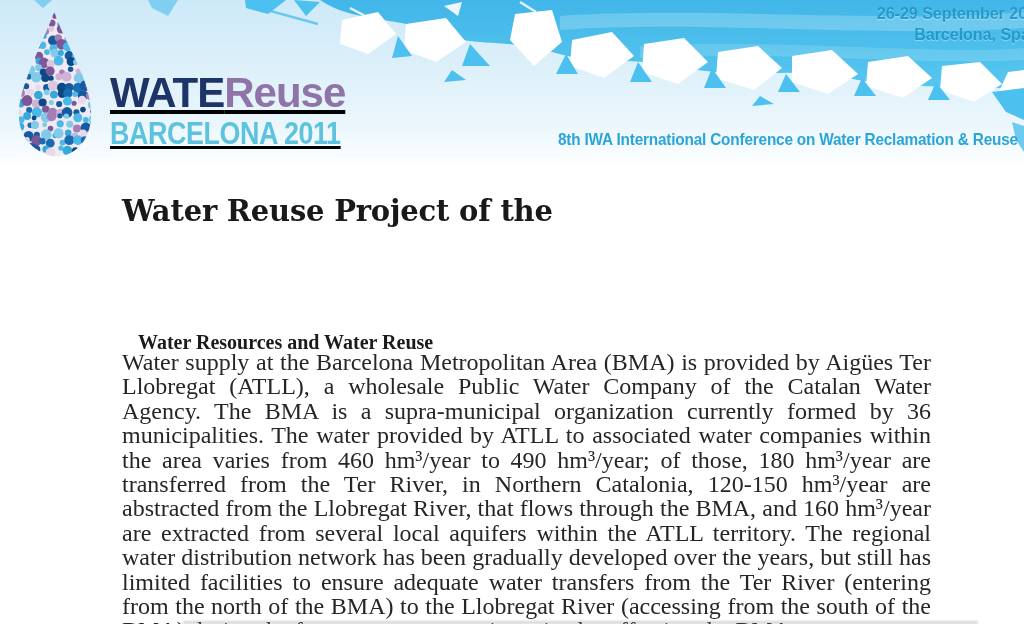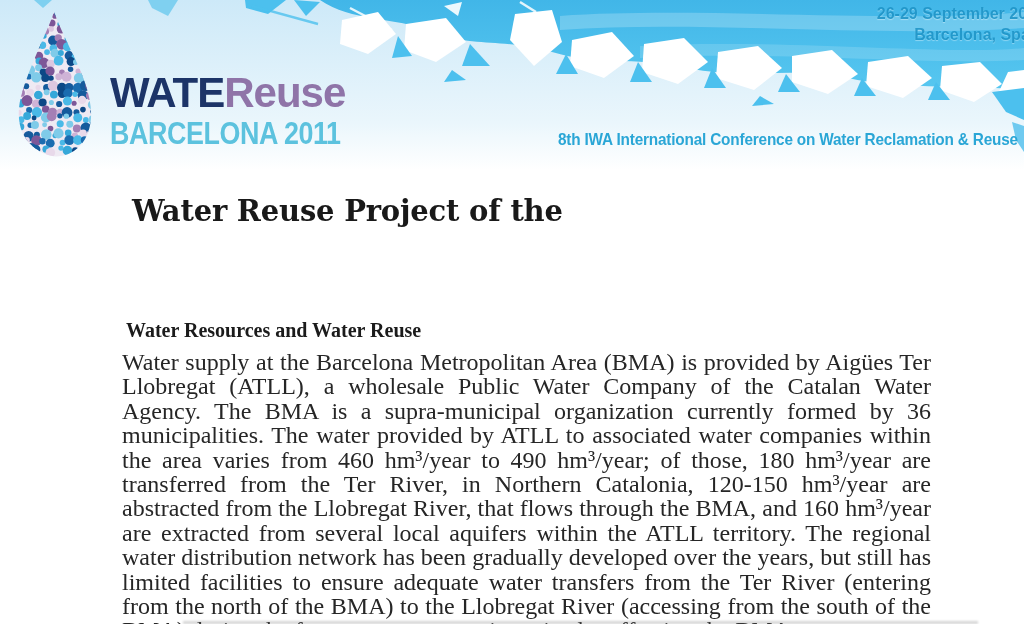--- a/index.html
+++ b/index.html
@@ -4,47 +4,47 @@
 <style>
   html,body{margin:0;padding:0;background:#888;}
   .page{
     position:relative;width:1024px;height:624px;background:#ffffff;
     overflow:hidden;font-family:"Liberation Sans",sans-serif;
   }
   
   .banner{position:absolute;top:0;left:0;width:1024px;height:170px;}
   .band{position:absolute;top:0;left:0;width:1024px;height:170px;display:block;}
   .drop{position:absolute;left:7px;top:8px;width:94px;height:152px;}
-  .logo-text{position:absolute;left:110px;top:72px;line-height:1;white-space:nowrap;}
+  .logo-text{position:absolute;left:110px;top:72px;line-height:1;white-space:nowrap;text-decoration:underline;}
   .logo-line1{font-size:42px;font-weight:bold;letter-spacing:-1px;}
   .logo-wate{color:#1c3468;}
   .logo-reuse{color:#8f74a8;}
   .logo-line2{
     margin-top:3px;font-size:32px;font-weight:bold;letter-spacing:-0.5px;color:#5cc2de;
     transform:scaleX(0.84);transform-origin:left top;
   }
   .dates{
     position:absolute;top:3px;right:-20px;text-align:right;
     font-size:16px;font-weight:bold;line-height:21px;color:#1d93c6;opacity:.85;
     text-shadow:0 1px 1px rgba(255,255,255,.45);white-space:nowrap;
   }
   .tagline{
     position:absolute;left:558px;top:130px;font-size:16.5px;font-weight:bold;
     letter-spacing:-0.2px;color:#2aa6d6;white-space:nowrap;
     transform:scaleX(0.93);transform-origin:left top;
   }
   
   .doc-title{
-    position:absolute;left:132px;top:191px;margin:0;
+    position:absolute;left:122px;top:191px;margin:0;
     font-family:"DejaVu Serif","Liberation Serif",serif;
     font-size:29px;line-height:41px;font-weight:bold;color:#191919;letter-spacing:-0.2px;
   }
   .doc-title span{display:block;}
   .section-heading{
-    position:absolute;left:122px;top:315px;margin:4px;
+    position:absolute;left:122px;top:315px;margin:16px;
     font-family:"Liberation Serif",serif;
     font-size:20px;font-weight:bold;color:#1b1b1b;
   }
   .body-paragraph{
     position:absolute;left:122px;top:350px;width:809px;margin:0;
     font-family:"Liberation Serif",serif;
     font-size:24px;line-height:24.4px;text-align:justify;color:#262626;
   }
   .bottom-ghost{
     position:absolute;left:183px;bottom:0;width:795px;height:3px;

